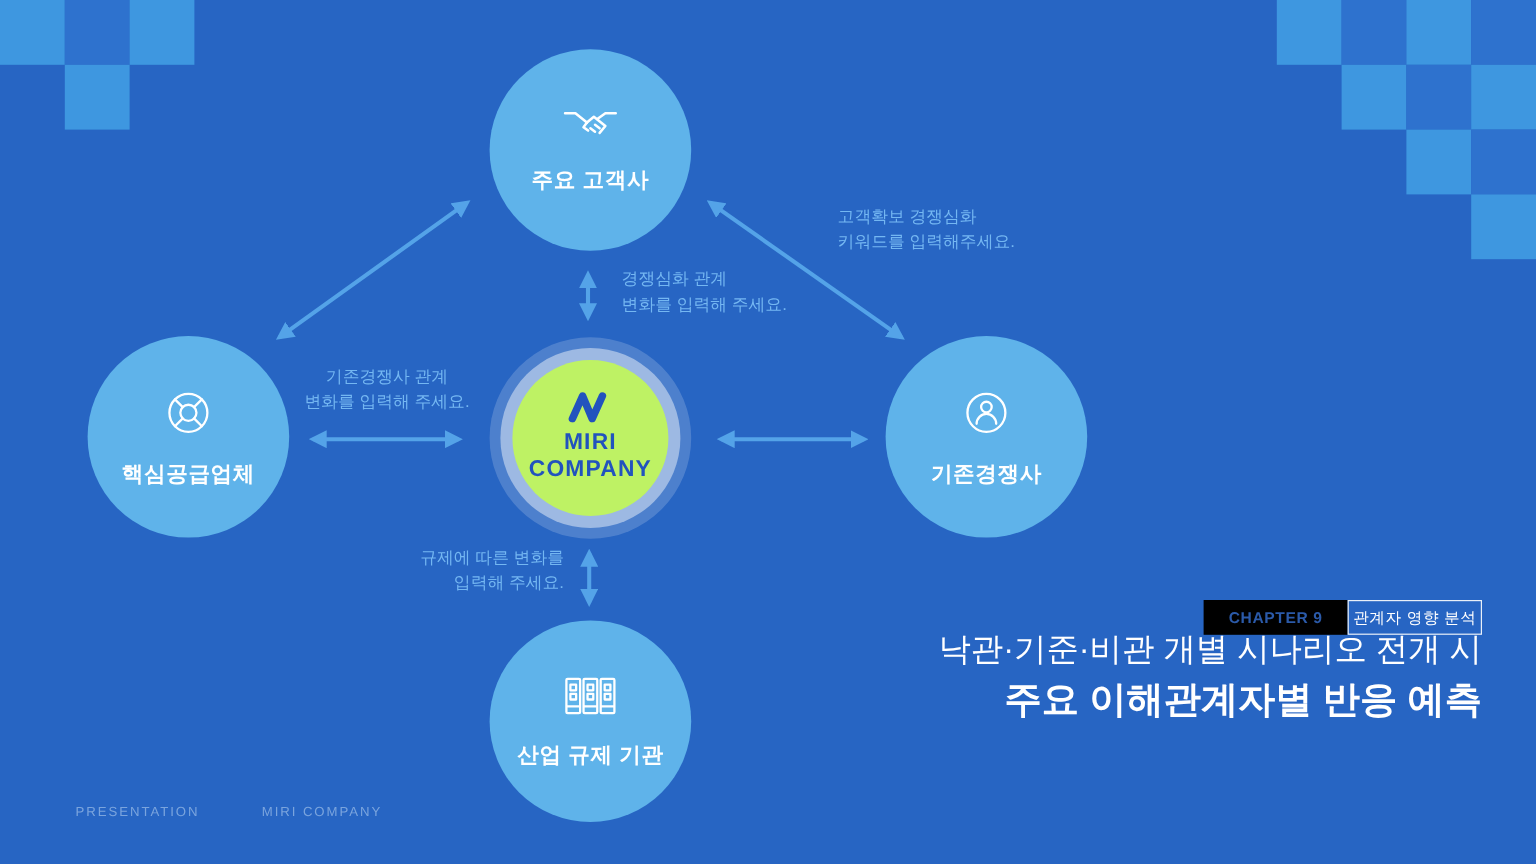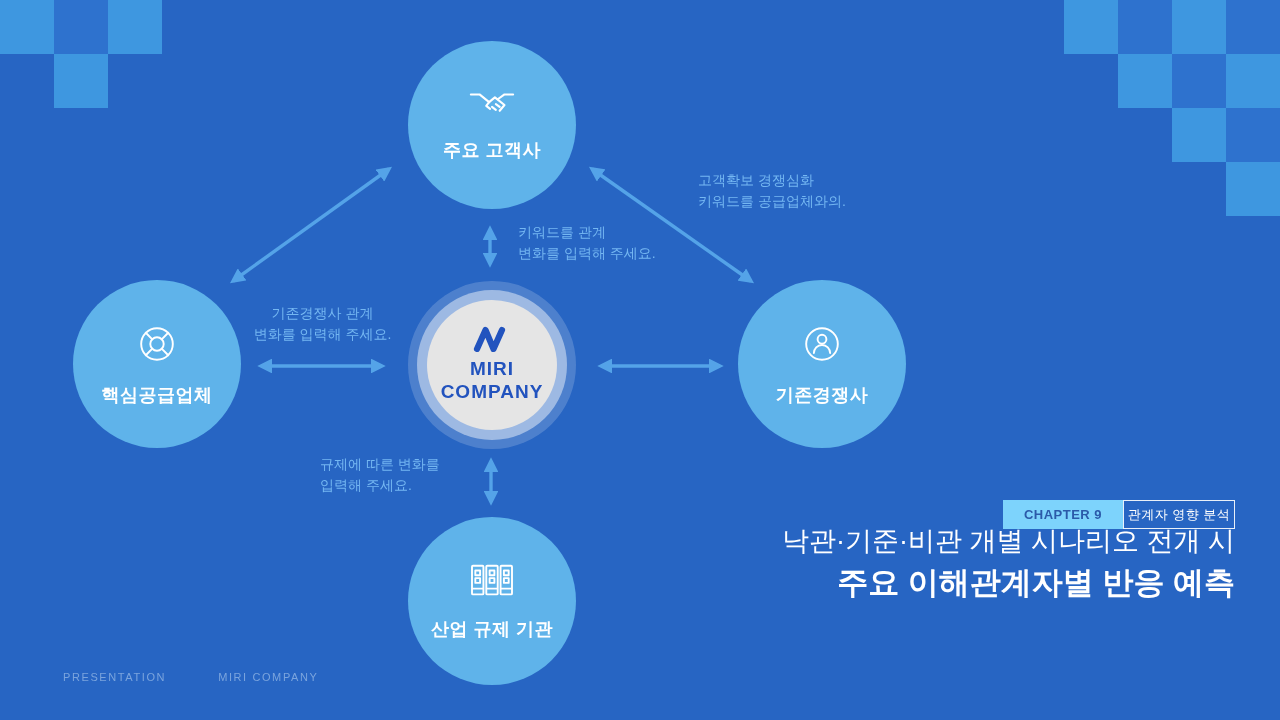--- a/index.html
+++ b/index.html
@@ -18,39 +18,39 @@
     position:absolute;width:168px;height:168px;border-radius:50%;
     background:var(--circle-fill,#5FB3EA);
     display:flex;flex-direction:column;align-items:center;justify-content:center;
     gap:16px;color:#fff;
   }
   .node-icon{display:block;}
   .node-label{font-size:18px;font-weight:bold;letter-spacing:.5px;}
 
   .center-node{
     position:absolute;left:427px;top:300px;width:130px;height:130px;border-radius:50%;
-    background:#e5e5e5;
+    background:#bef264;
     box-shadow:0 0 0 10px rgba(255,255,255,.45),0 0 0 19px rgba(255,255,255,.18);
     display:flex;flex-direction:column;align-items:center;justify-content:center;gap:6px;
   }
   .center-name{
     color:var(--accent-dark,#2253BE);font-weight:bold;font-size:19px;
     line-height:1.2;text-align:center;letter-spacing:1px;
   }
 
   .hint{
     position:absolute;color:var(--hint-text,#74B7F2);
     font-size:14px;line-height:1.5;white-space:pre-line;
   }
   .hint.center{text-align:center;}
-  .hint.right{}
+  .hint.right{text-align:right;}
 
   .chapter-row{position:absolute;top:500px;right:45px;display:flex;height:29px;}
   .chapter-num{
-    background:#7dd3fc;color:var(--badge-text,#2B5AA9);
+    background:#000000;color:var(--badge-text,#2B5AA9);
     width:120px;display:flex;align-items:center;justify-content:center;
     font-size:13px;font-weight:bold;letter-spacing:.5px;
   }
   .chapter-topic{
     border:1px solid rgba(255,255,255,.9);color:#fff;box-sizing:border-box;
     width:112px;display:flex;align-items:center;justify-content:center;
     font-size:13px;letter-spacing:.5px;
   }
 
   .title{position:absolute;top:524px;right:45px;text-align:right;color:#fff;}
@@ -157,24 +157,24 @@
   <div class="center-node">
     <svg width="40" height="26" viewBox="0 0 36 26">
       <polyline points="3,23 11.5,4 19.5,23 28,4" fill="none" stroke="var(--accent-dark,#2253BE)" stroke-width="6.2" stroke-linecap="round" stroke-linejoin="round"></polyline>
     </svg>
     <div class="center-name">
       <div>MIRI</div>
       <div>COMPANY</div>
     </div>
   </div>
 
-  <div class="hint" style="left:518px;top:222px">키워드를 관계
+  <div class="hint" style="left:518px;top:222px">경쟁심화 관계
 변화를 입력해 주세요.</div>
   <div class="hint" style="left:698px;top:170px">고객확보 경쟁심화
-키워드를 공급업체와의.</div>
+키워드를 입력해주세요.</div>
   <div class="hint center" style="left:245px;top:303px;width:155px">기존경쟁사 관계
 변화를 입력해 주세요.</div>
   <div class="hint right" style="left:320px;top:454px;width:150px">규제에 따른 변화를
 입력해 주세요.</div>
 
   <div class="chapter-row">
     <div class="chapter-num">CHAPTER 9</div>
     <div class="chapter-topic">관계자 영향 분석</div>
   </div>
 

